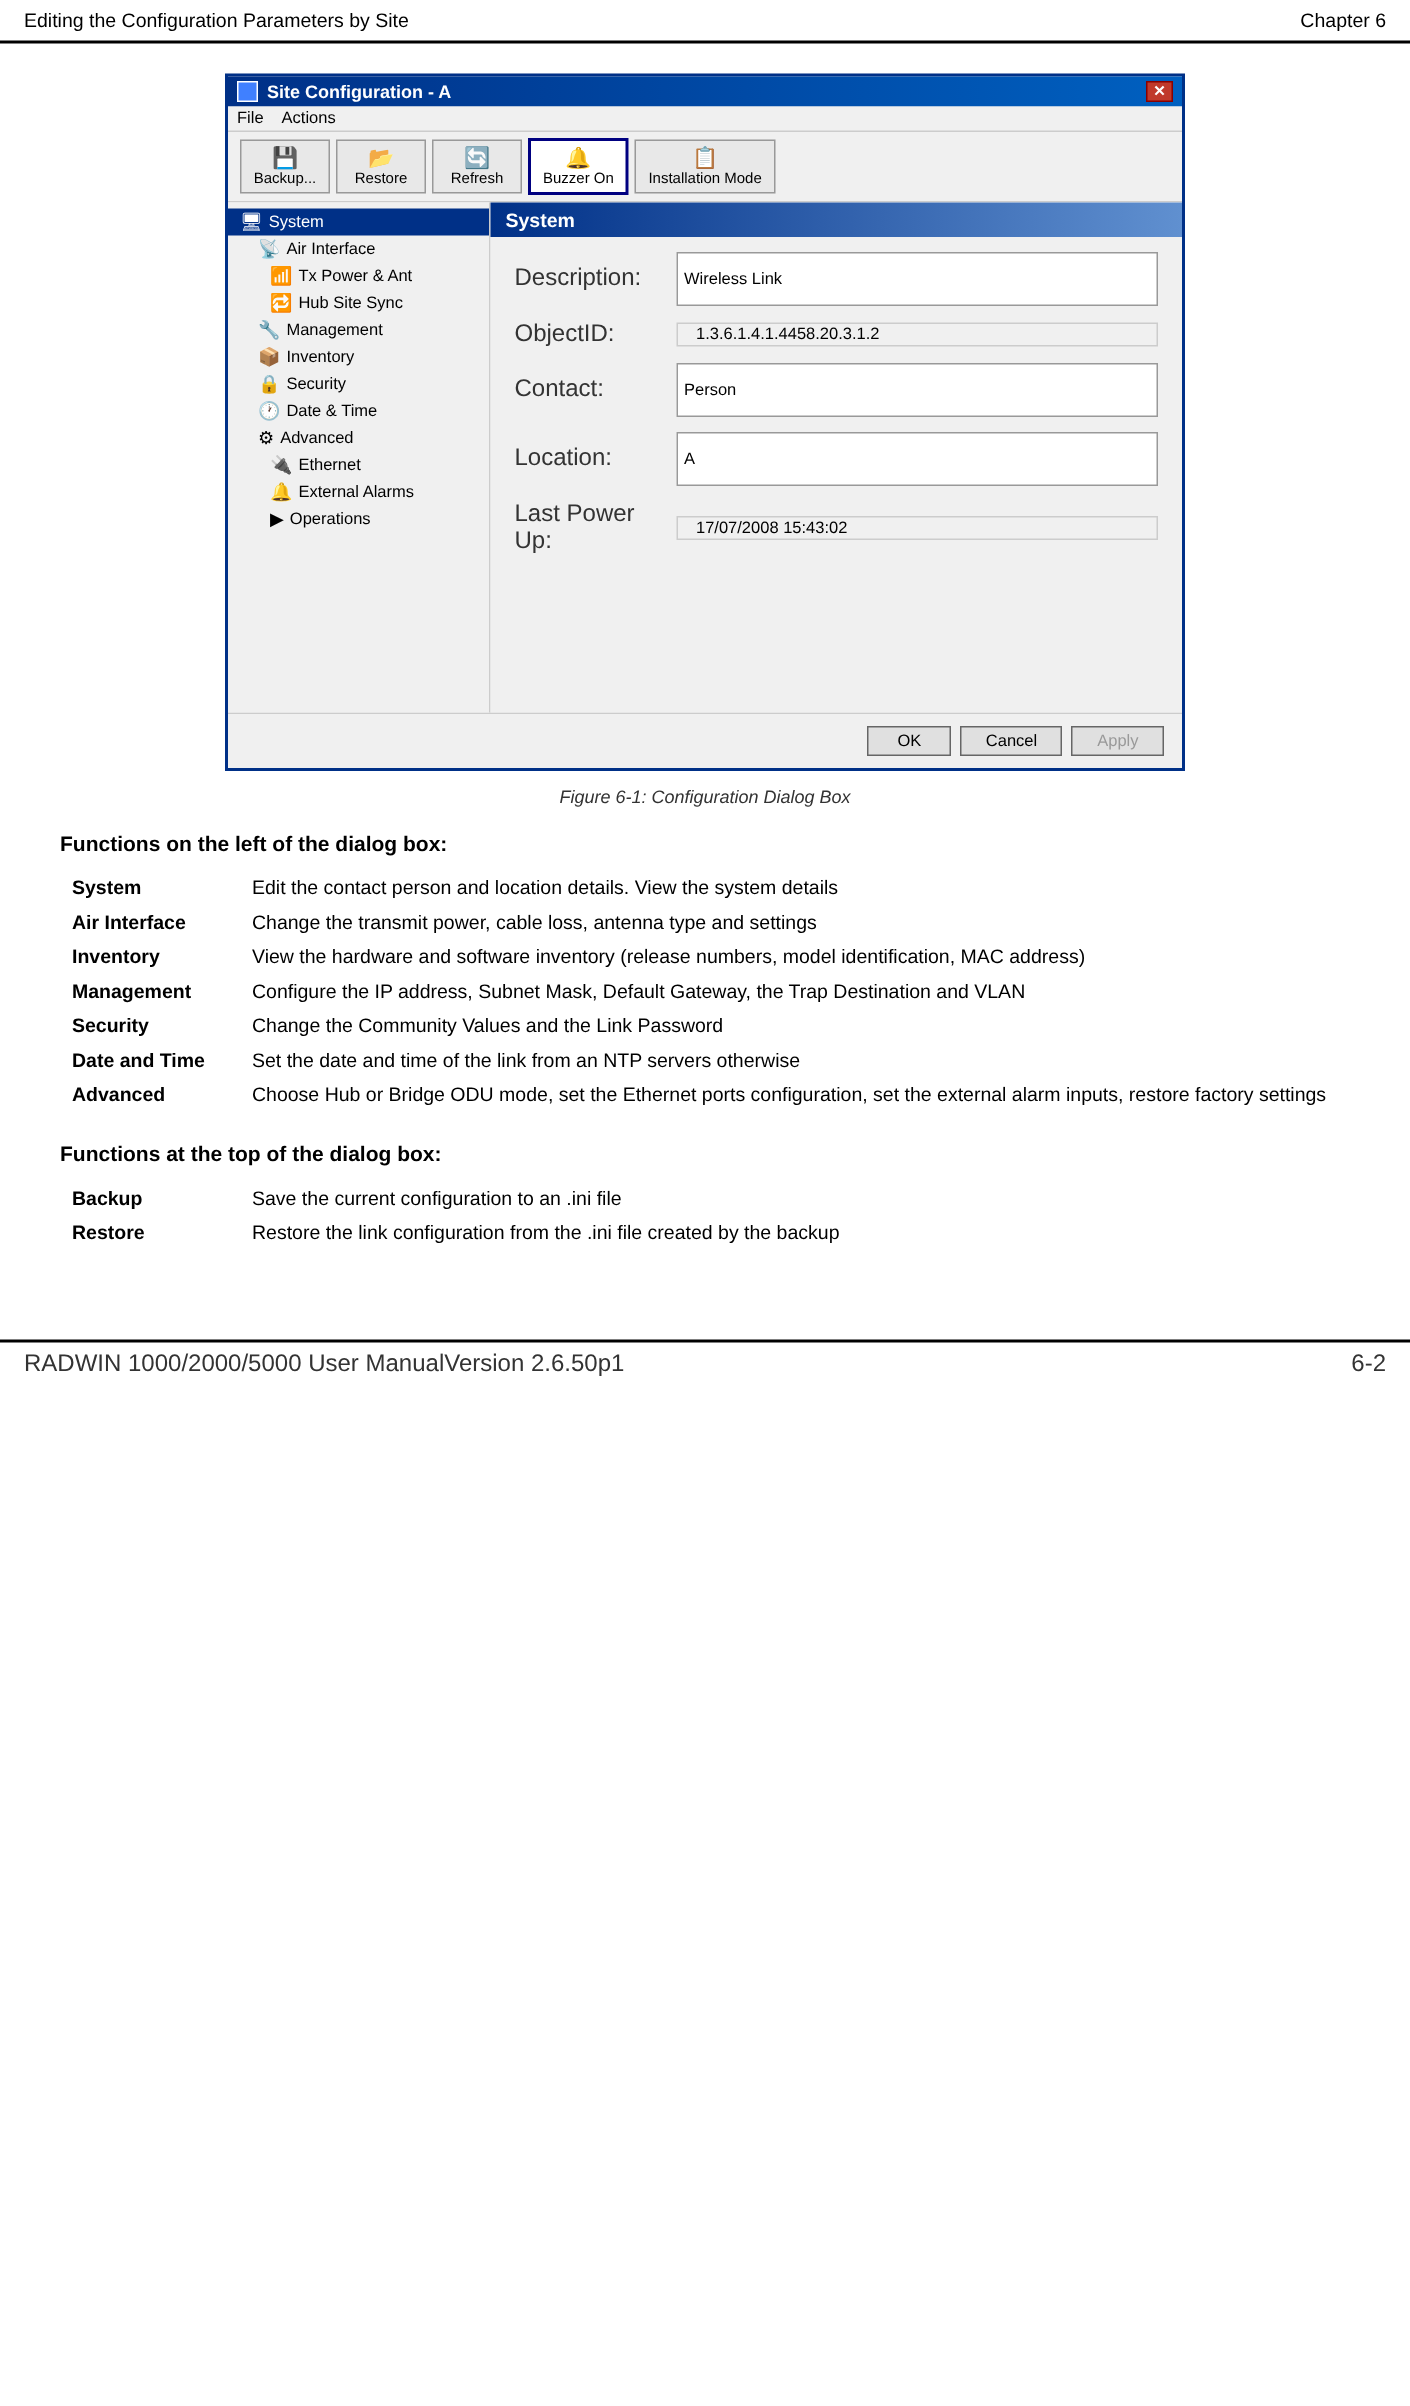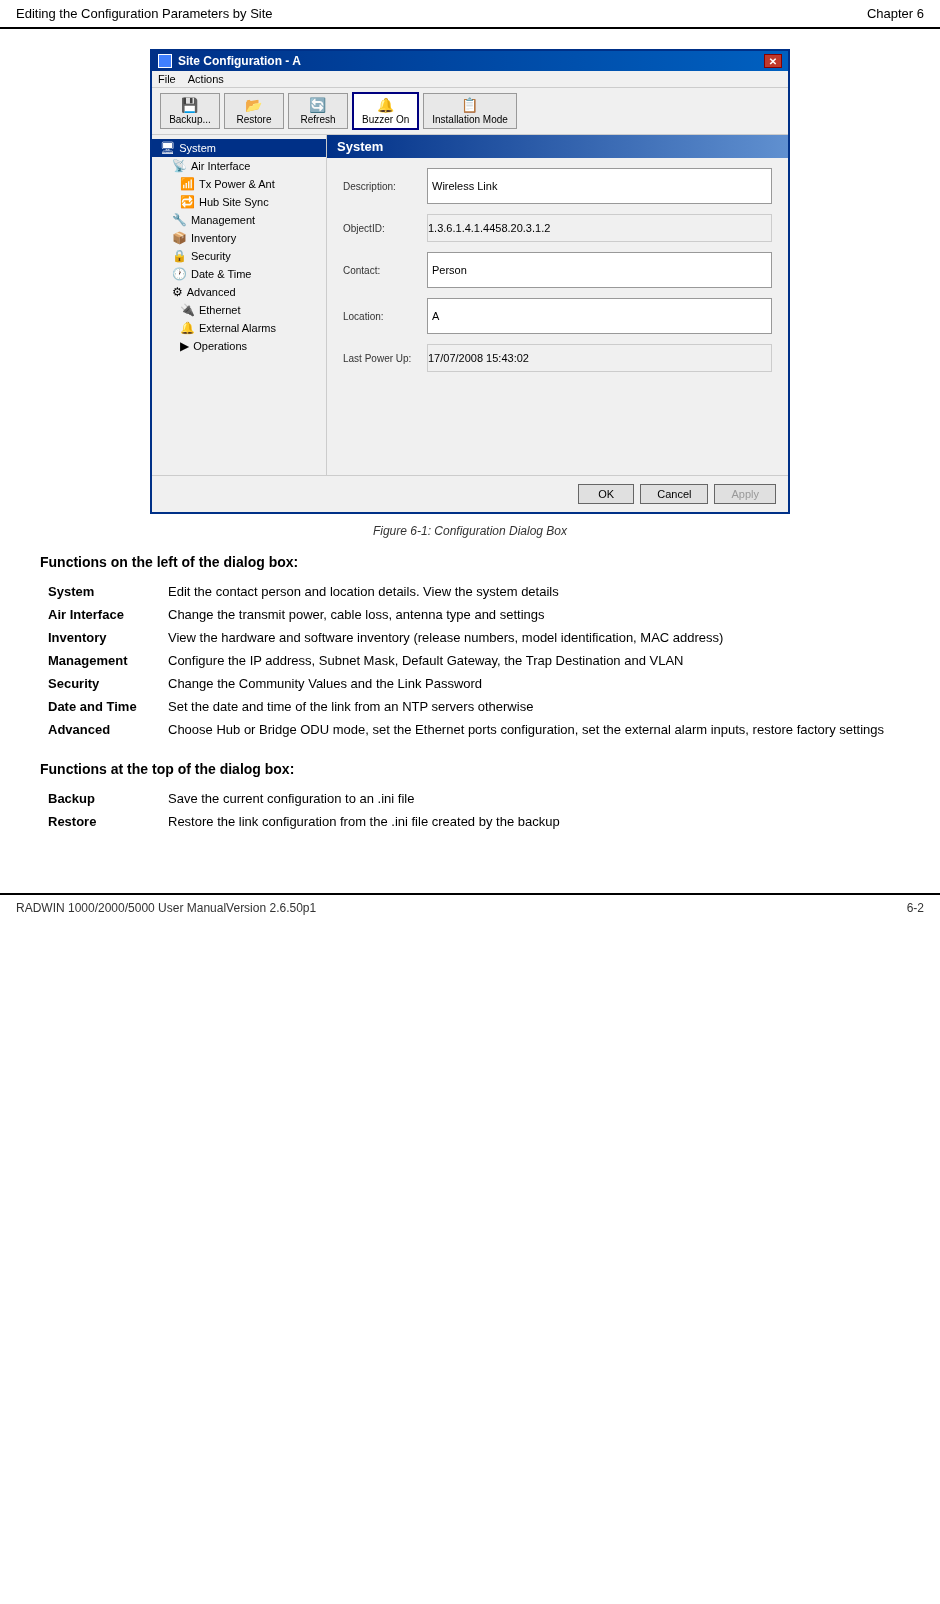--- a/index.html
+++ b/index.html
@@ -162,39 +162,39 @@
     }
     .dialog-form {
       padding: 10px 16px;
     }
     .form-row {
       display: flex;
       align-items: center;
       margin-bottom: 10px;
     }
     .form-label {
-      width: 84px;
-      font-size: 10px;
+      width: 108px;
+      font-size: 16px;
       color: #333;
     }
     .form-input {
       flex: 1;
       padding: 2px 4px;
       font-size: 11px;
       border: 1px solid #999;
       background: #fff;
       height: 36px;
     }
     .form-readonly {
       flex: 1;
-      padding: 2px 0;
+      padding: 2px 12px;
       font-size: 11px;
       background: #f0f0f0;
       border: 1px solid #ccc;
-      height: 28px;
+      height: 16px;
     }
 
     .dialog-footer {
       display: flex;
       justify-content: flex-end;
       align-items: flex-start;
       padding: 8px 12px;
       gap: 6px;
       border-top: 1px solid #ccc;
     }
@@ -242,21 +242,21 @@
       width: 120px;
       white-space: nowrap;
     }
 
     
     .page-footer {
       display: flex;
       justify-content: space-between;
       padding: 6px 16px;
       border-top: 2px solid #000;
-      font-size: 12px;
+      font-size: 16px;
       color: #333;
       margin-top: 20px;
     }
   </style>
 </head>
 <body>
 
 <div class="page-header">
   <span>Editing the Configuration Parameters by Site</span>
   <span>Chapter 6</span>

